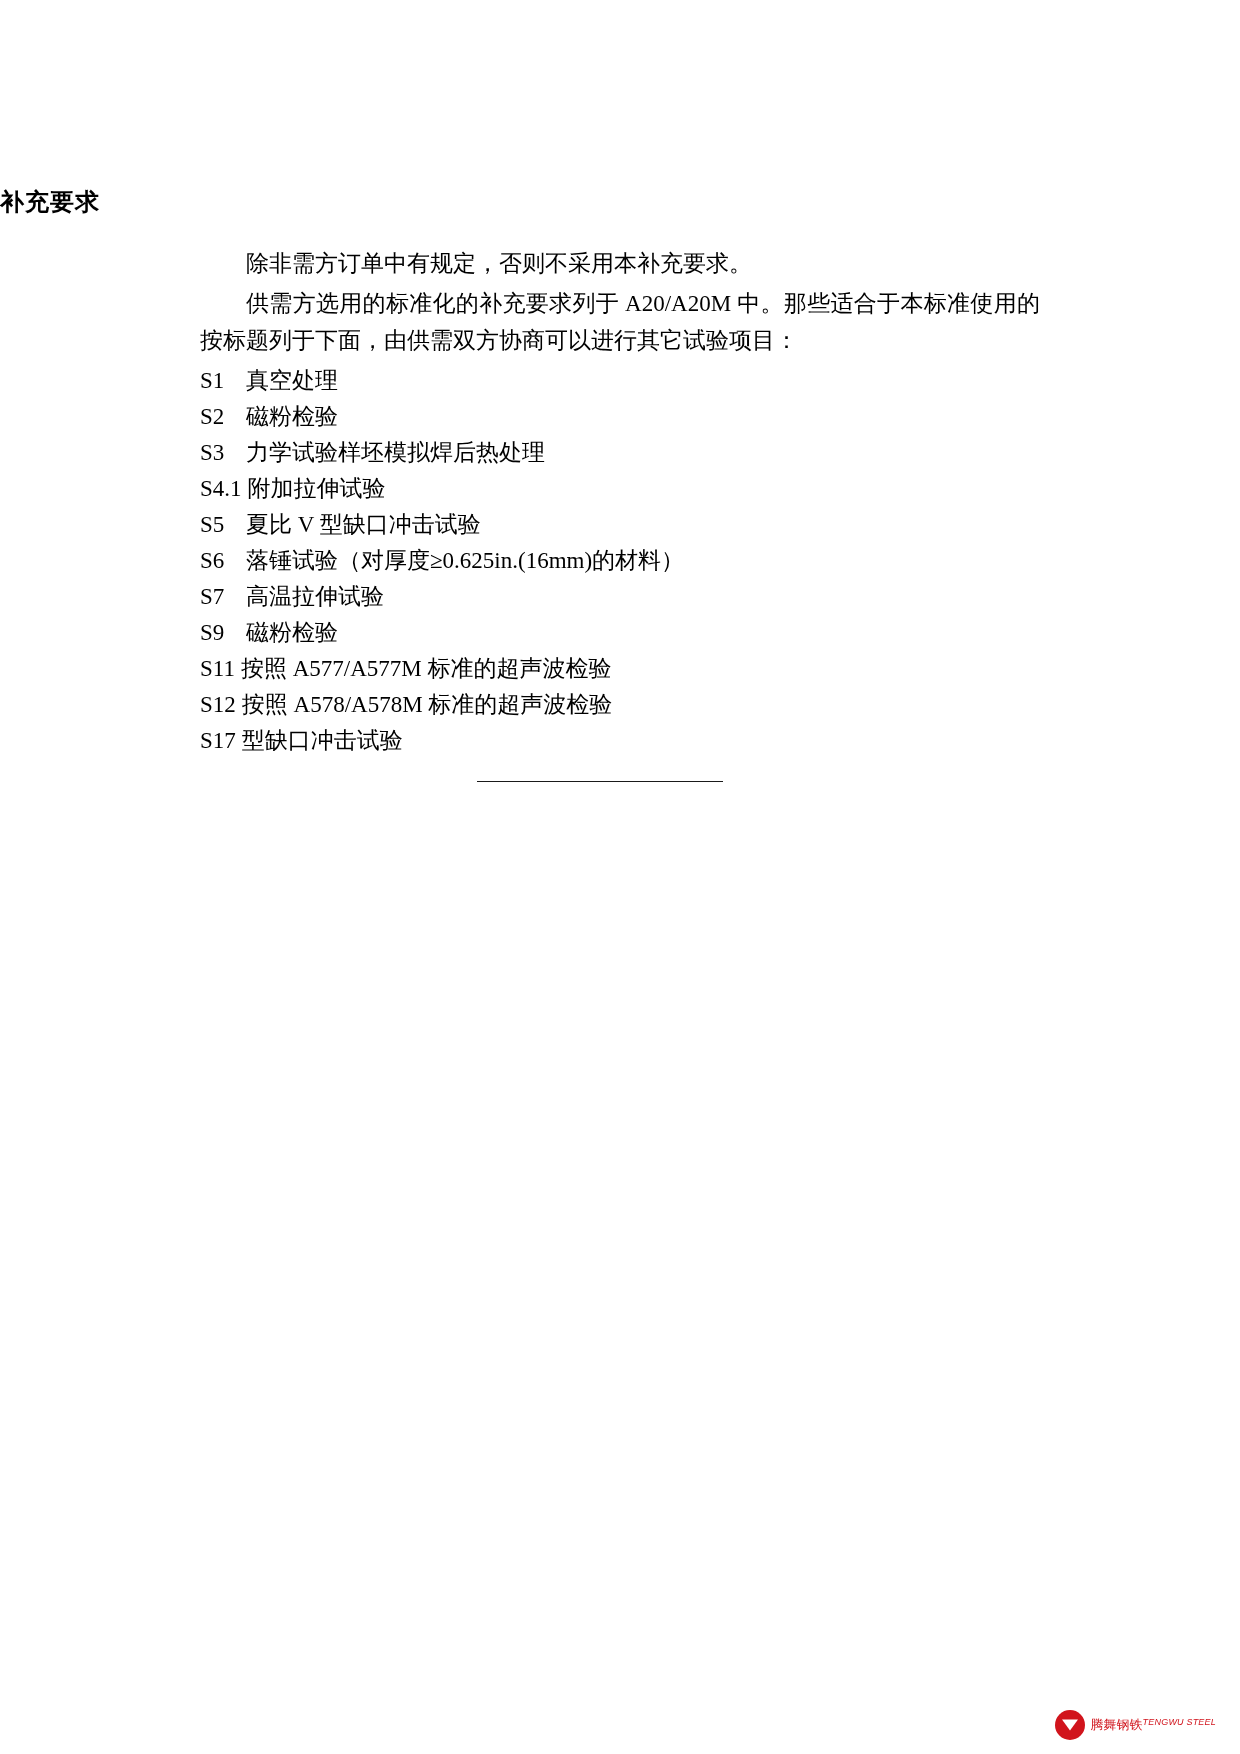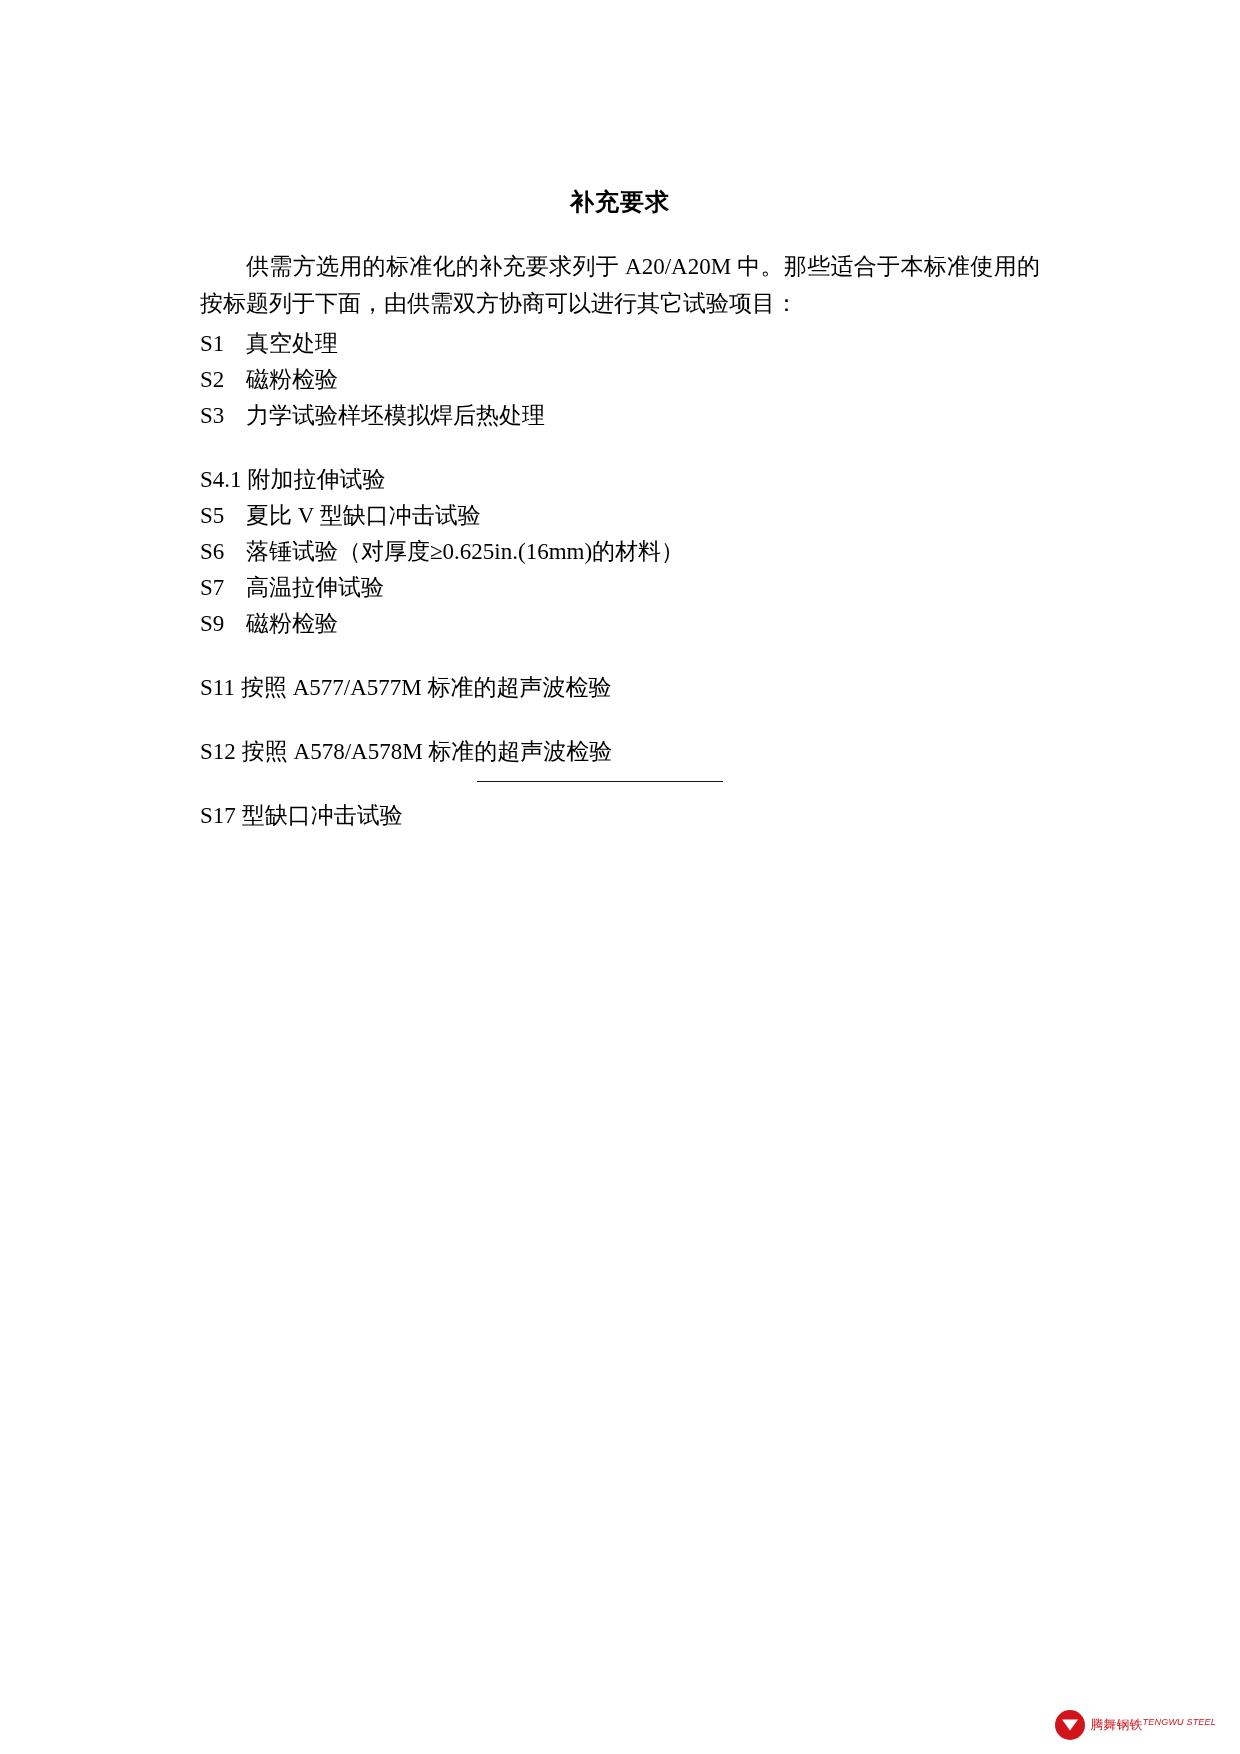--- a/index.html
+++ b/index.html
@@ -20,21 +20,21 @@
     left: 0;
     top: 0;
     width: 1240px;
     height: 1754px;
   }
   .doc-title {
     position: absolute;
     left: 0;
     top: 186px;
     width: 1240px;
-    text-align: center;
+    text-align: left;
     font-size: 24px;
     font-weight: bold;
     letter-spacing: 1px;
     font-family: "DejaVu Sans", sans-serif;
   }
   .body-block {
     position: absolute;
     left: 200px;
     top: 245px;
     width: 840px;
@@ -59,21 +59,20 @@
     line-height: 36px;
     white-space: nowrap;
   }
   .li-code {
     display: inline-block;
     min-width: 46px;
   }
   .li-code.wide {
     min-width: 0;
     margin-right: 6px;
-    margin-top: 28px;
   }
   .li-text {
     display: inline;
     text-align: right;
   }
   .divider {
     position: absolute;
     left: 477px;
     top: 781px;
     width: 246px;
@@ -129,20 +128,21 @@
 </style>
 </head>
 <body>
 
 <div class="page">
 
   <div class="doc-title">补充要求</div>
 
   <div class="body-block">
 
+    <p class="para">除非需方订单中有规定，否则不采用本补充要求。</p>
     <p class="para second">供需方选用的标准化的补充要求列于 A20/A20M 中。那些适合于本标准使用的按标题列于下面，由供需双方协商可以进行其它试验项目：</p>
 
     <ul class="list">
       <li class="list-item">
         <span class="li-code">S1</span><span class="li-text">真空处理</span>
       </li>
       <li class="list-item">
         <span class="li-code">S2</span><span class="li-text">磁粉检验</span>
       </li>
       <li class="list-item">

